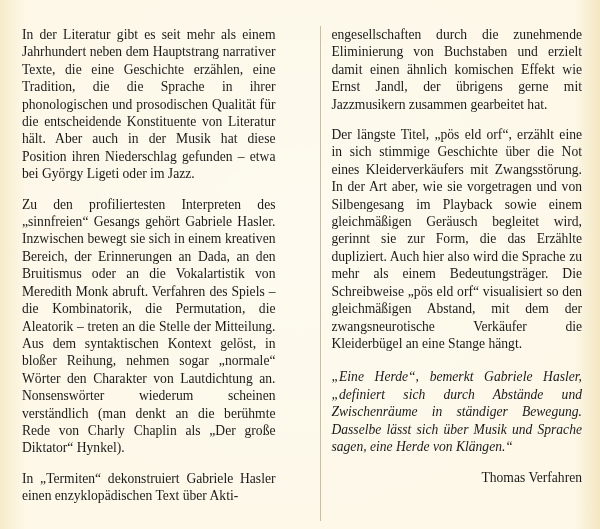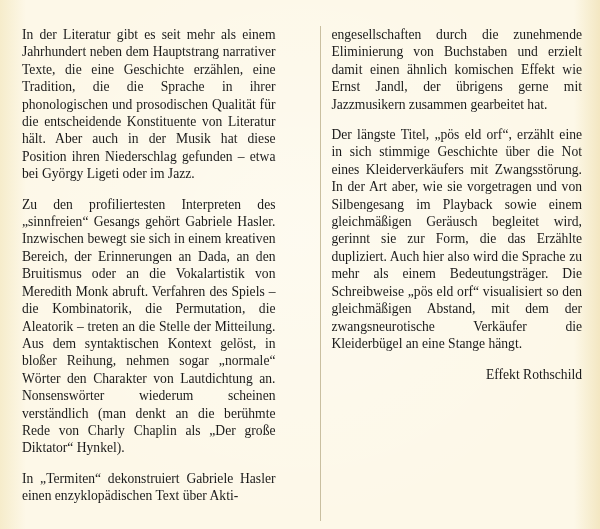--- a/index.html
+++ b/index.html
@@ -84,17 +84,18 @@
 
     <div class="col col-left clip-bottom">
       <p>In der Literatur gibt es seit mehr als einem Jahrhundert neben dem Hauptstrang narrativer Texte, die eine Geschichte erzählen, eine Tradition, die die Sprache in ihrer phonologischen und prosodischen Qualität für die entscheidende Konstituente von Literatur hält. Aber auch in der Musik hat diese Position ihren Niederschlag gefunden – etwa bei György Ligeti oder im Jazz.</p>
       <p>Zu den profiliertesten Interpreten des „sinnfreien“ Gesangs gehört Gabriele Hasler. Inzwischen bewegt sie sich in einem kreativen Bereich, der Erinnerungen an Dada, an den Bruitismus oder an die Vokalartistik von Meredith Monk abruft. Verfahren des Spiels – die Kombinatorik, die Permutation, die Aleatorik – treten an die Stelle der Mitteilung. Aus dem syntaktischen Kontext gelöst, in bloßer Reihung, nehmen sogar „normale“ Wörter den Charakter von Lautdichtung an. Nonsenswörter wiederum scheinen verständlich (man denkt an die berühmte Rede von Charly Chaplin als „Der große Diktator“ Hynkel).</p>
       <p class="last">In „Termiten“ dekonstruiert Gabriele Hasler einen enzyklopädischen Text über Akti-</p>
     </div>
 
     <div class="col col-right">
       <p>engesellschaften durch die zunehmende Eliminierung von Buchstaben und erzielt damit einen ähnlich komischen Effekt wie Ernst Jandl, der übrigens gerne mit Jazzmusikern zusammen gearbeitet hat.</p>
       <p>Der längste Titel, „pös eld orf“, erzählt eine in sich stimmige Geschichte über die Not eines Kleiderverkäufers mit Zwangsstörung. In der Art aber, wie sie vorgetragen und von Silbengesang im Playback sowie einem gleichmäßigen Geräusch begleitet wird, gerinnt sie zur Form, die das Erzählte dupliziert. Auch hier also wird die Sprache zu mehr als einem Bedeutungsträger. Die Schreibweise „pös eld orf“ visualisiert so den gleichmäßigen Abstand, mit dem der zwangsneurotische Verkäufer die Kleiderbügel an eine Stange hängt.</p>
-      <p class="signature">Effekt Rothschild</p>
+      <p class="quote">„Eine Herde“, bemerkt Gabriele Hasler, „definiert sich durch Abstände und Zwischenräume in ständiger Bewegung. Dasselbe lässt sich über Musik und Sprache sagen, eine Herde von Klängen.“</p>
+      <p class="signature">Thomas Verfahren</p>
     </div>
 
   </div>
 </div>
 
 </body></html>

